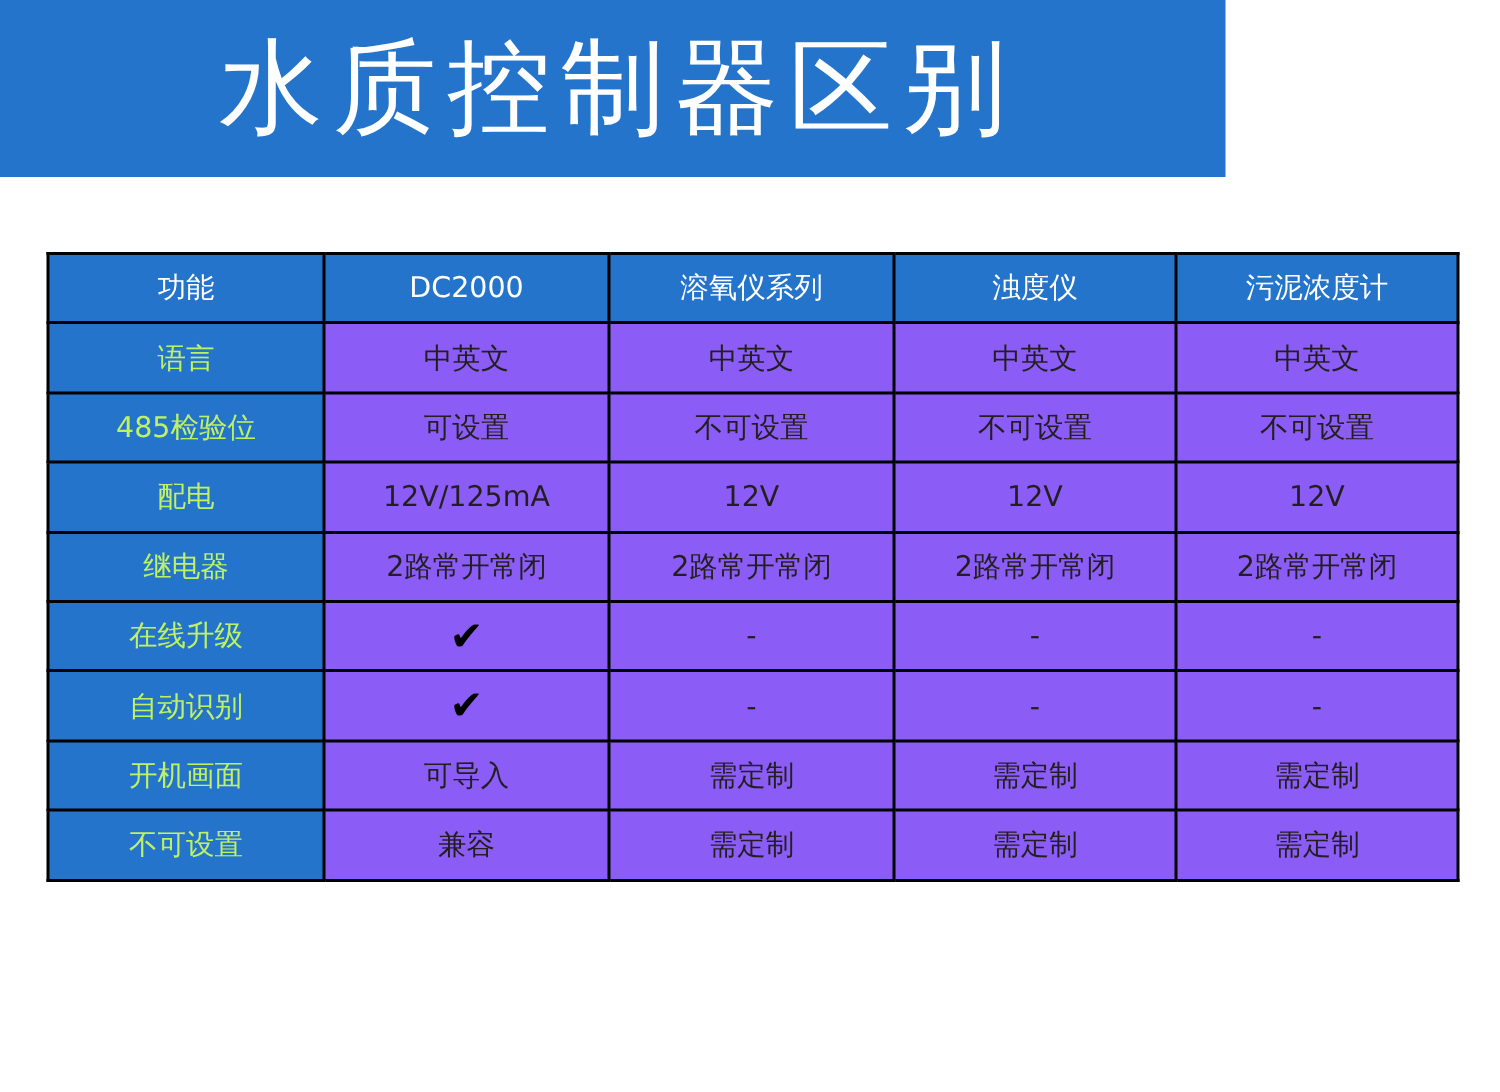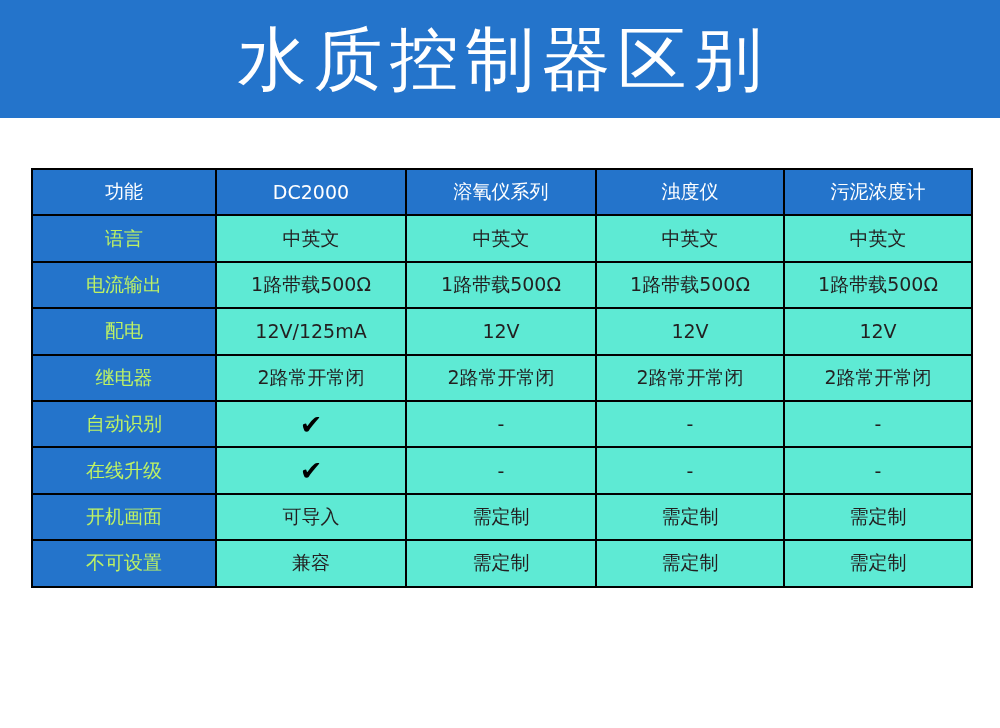--- a/index.html
+++ b/index.html
@@ -9,21 +9,21 @@
   }
   body {
     width: 1000px;
     height: 728px;
     font-family: "Liberation Sans", "DejaVu Sans", sans-serif;
     overflow: hidden;
   }
 
   
   .banner {
-    width: 1000px;
+    width: 817px;
     height: 118px;
     background: #2474cb;
     display: flex;
     align-items: center;
     justify-content: center;
     box-sizing: border-box;
   }
   .banner-title {
     color: #ffffff;
     font-size: 69px;
@@ -73,21 +73,21 @@
     background: #2474cb;
     color: #bef264;
     border-color: #000000;
     font-size: 19px;
   }
   .cmp-table tr.head td {
     background: #2474cb;
     color: #ffffff;
   }
   .cmp-table td.value {
-    background: #5eead4;
+    background: #8b5cf6;
   }
   .tick {
     font-size: 27px;
     line-height: 1;
     font-weight: bold;
     color: #000000;
     font-family: "DejaVu Sans", sans-serif;
   }
   .dash {
     font-size: 19px;
@@ -119,49 +119,49 @@
           <td class="">污泥浓度计</td>
         </tr>
         <tr>
           <td class="label">语言</td>
           <td class="value">中英文</td>
           <td class="value">中英文</td>
           <td class="value">中英文</td>
           <td class="value">中英文</td>
         </tr>
         <tr>
-          <td class="label">电流输出</td>
-          <td class="value">1路带载500Ω</td>
-          <td class="value">1路带载500Ω</td>
-          <td class="value">1路带载500Ω</td>
-          <td class="value">1路带载500Ω</td>
+          <td class="label">485检验位</td>
+          <td class="value">可设置</td>
+          <td class="value">不可设置</td>
+          <td class="value">不可设置</td>
+          <td class="value">不可设置</td>
         </tr>
         <tr>
           <td class="label">配电</td>
           <td class="value">12V/125mA</td>
           <td class="value">12V</td>
           <td class="value">12V</td>
           <td class="value">12V</td>
         </tr>
         <tr>
           <td class="label">继电器</td>
           <td class="value">2路常开常闭</td>
           <td class="value">2路常开常闭</td>
           <td class="value">2路常开常闭</td>
           <td class="value">2路常开常闭</td>
         </tr>
         <tr>
-          <td class="label">自动识别</td>
+          <td class="label">在线升级</td>
           <td class="value"><span class="tick">✔</span></td>
           <td class="value"><span class="dash">-</span></td>
           <td class="value"><span class="dash">-</span></td>
           <td class="value"><span class="dash">-</span></td>
         </tr>
         <tr>
-          <td class="label">在线升级</td>
+          <td class="label">自动识别</td>
           <td class="value"><span class="tick">✔</span></td>
           <td class="value"><span class="dash">-</span></td>
           <td class="value"><span class="dash">-</span></td>
           <td class="value"><span class="dash">-</span></td>
         </tr>
         <tr>
           <td class="label">开机画面</td>
           <td class="value">可导入</td>
           <td class="value">需定制</td>
           <td class="value">需定制</td>

